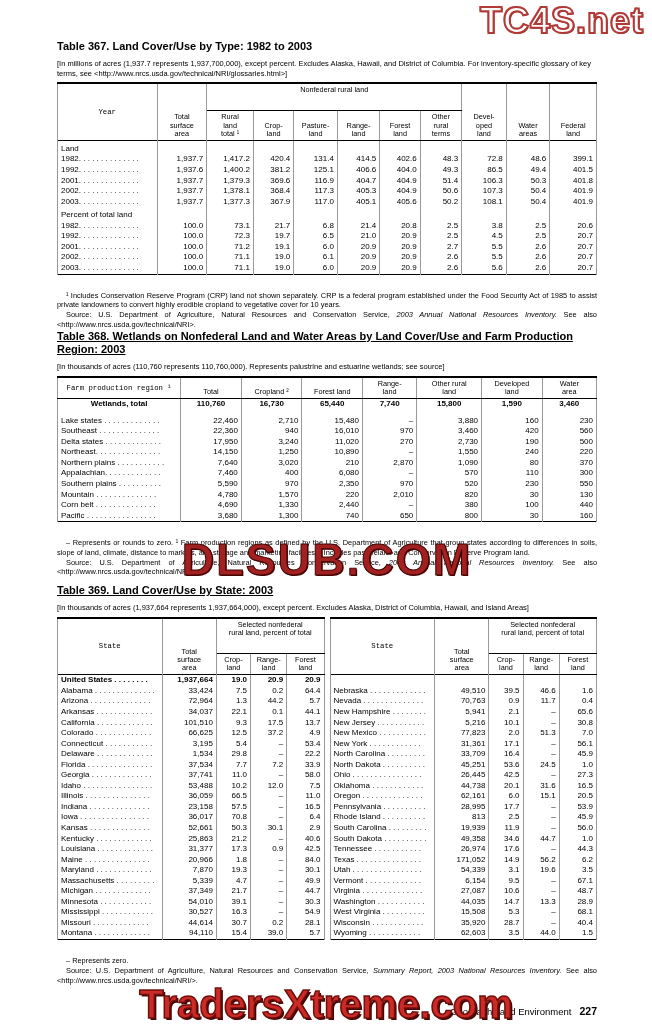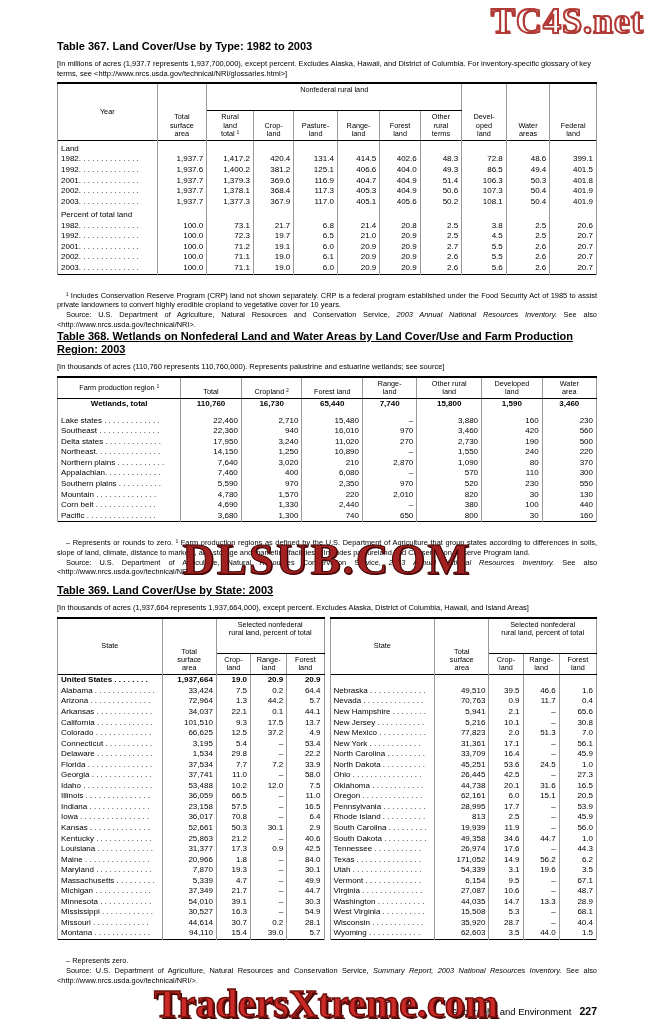--- a/index.html
+++ b/index.html
@@ -12,42 +12,42 @@
   .note{font-size:7.5px;line-height:1.3;margin:0 0 4px 0;}
 
   .tbl{width:100%;border-collapse:collapse;table-layout:fixed;font-size:8px;
        border-top:2px solid #000;border-bottom:1px solid #000;
        border-left:1px solid #999;border-right:1px solid #999;}
   .tbl th,.tbl td{border-left:1px solid #999;border-right:1px solid #999;}
   .tbl thead{border-bottom:1px solid #000;}
   .tbl thead tr:last-child th{border-bottom:1px solid #000;}
   .tbl th{font-weight:normal;font-size:7.3px;line-height:1.12;text-align:center;
           vertical-align:bottom;padding:2px 1px;white-space:pre-line;}
-  .tbl th.mid{vertical-align:middle;}
+  .tbl th.mid{vertical-align:middle;font-family:Liberation Mono, monospace;}
   .tbl th.spanner{border-bottom:1px solid #000;padding-bottom:16px;}
   .tbl td{padding:0 3px;line-height:1.32;}
   .tbl td.lbl{text-align:left;white-space:nowrap;overflow:hidden;}
   .tbl td.num{text-align:right;white-space:nowrap;overflow:hidden;}
   .tbl tr.sec td{padding-top:3px;}
   .tbl tr.bold td{font-weight:bold;}
   .tbl tr.gap td{padding-bottom:6px;text-align:center;}
 
   .fnotes{font-size:7.4px;line-height:1.32;margin-top:16px;}
   .fnotes p{margin:0;text-indent:9px;text-align:justify;}
   .fnotes.rel{position:relative;min-height:46px;}
 
   .panels{display:flex;gap:5px;}
   .panels .tbl{flex:1;}
 
   .pg-footer{margin-top:20px;}
   .foot-right{text-align:right;font-size:9.5px;}
   .pgnum{font-weight:bold;font-size:10.5px;margin-left:8px;}
   .foot-left{font-size:7.5px;margin-top:7px;text-decoration:underline;}
 
-  .wm{font-family:Liberation Serif, serif;font-weight:bold;white-space:nowrap;
+  .wm{font-family:Liberation Sans, sans-serif;font-weight:bold;white-space:nowrap;
       pointer-events:none;z-index:9;}
   .wm-top{position:absolute;top:0;right:8px;font-size:36px;letter-spacing:1px;
       color:#fff;-webkit-text-stroke:2px #b23a36;
       text-shadow:1px 1px 0 #8b1a1a,-1px -1px 0 #d87a74;}
   .wm-mid{position:absolute;top:-8px;left:50%;transform:translateX(-50%);
       font-size:45px;letter-spacing:2px;color:#a32020;
       -webkit-text-stroke:1px #3a0505;text-shadow:1px 1px 0 #500;}
   .wm-bottom{position:absolute;bottom:-3px;left:50%;transform:translateX(-50%);
       font-size:40px;color:#cc2a27;-webkit-text-stroke:1.5px #6e0f0c;
       text-shadow:2px 2px 0 #450606;}

